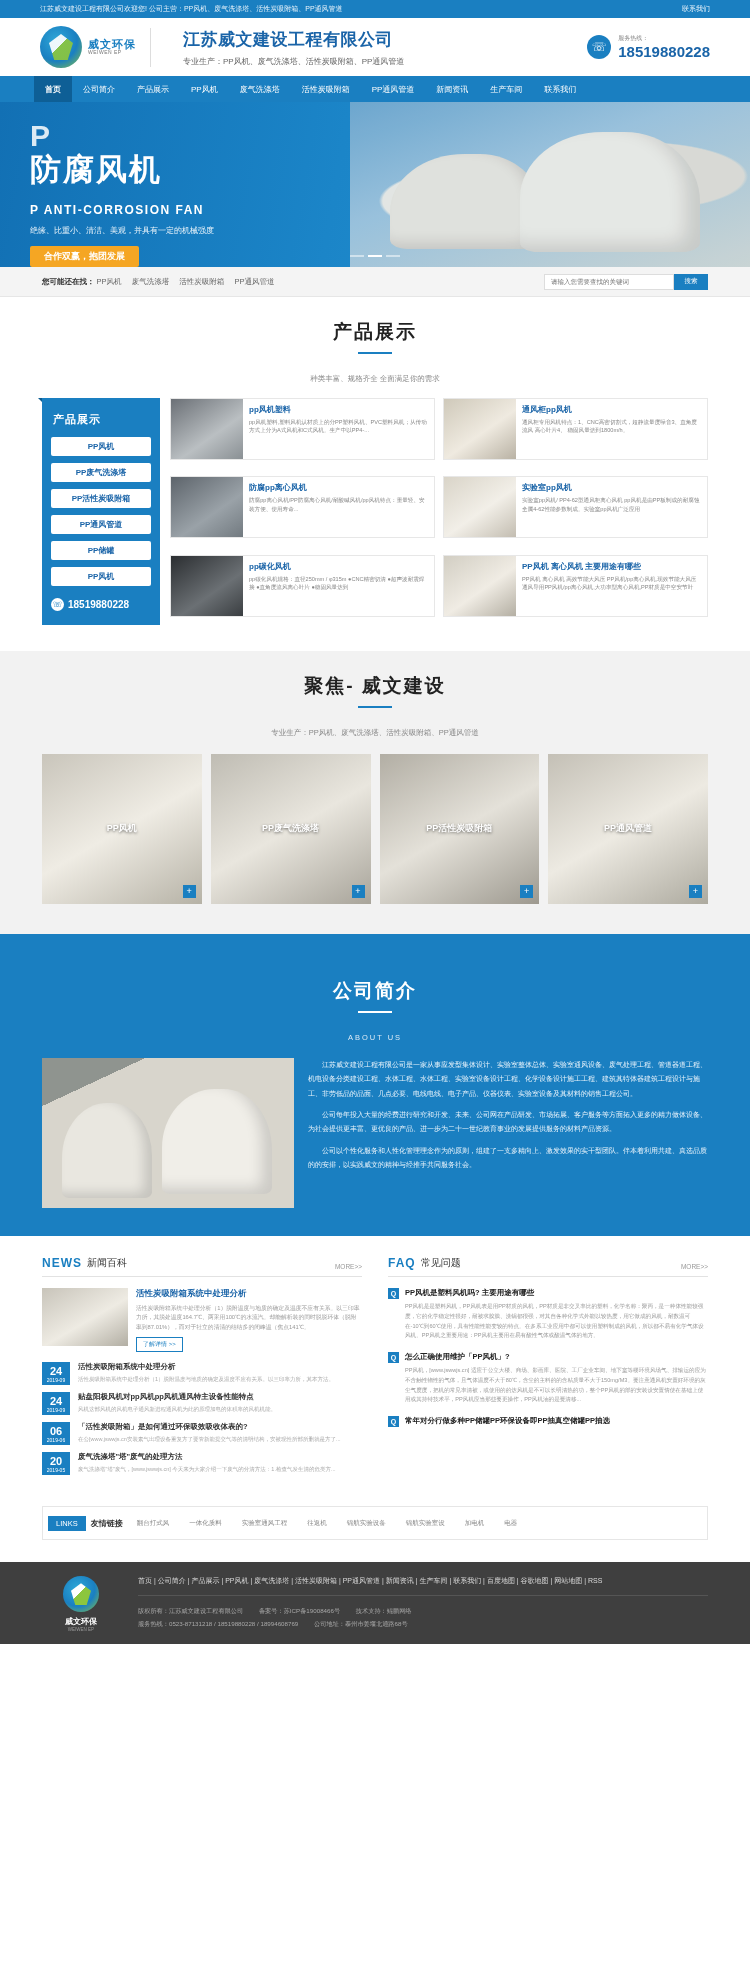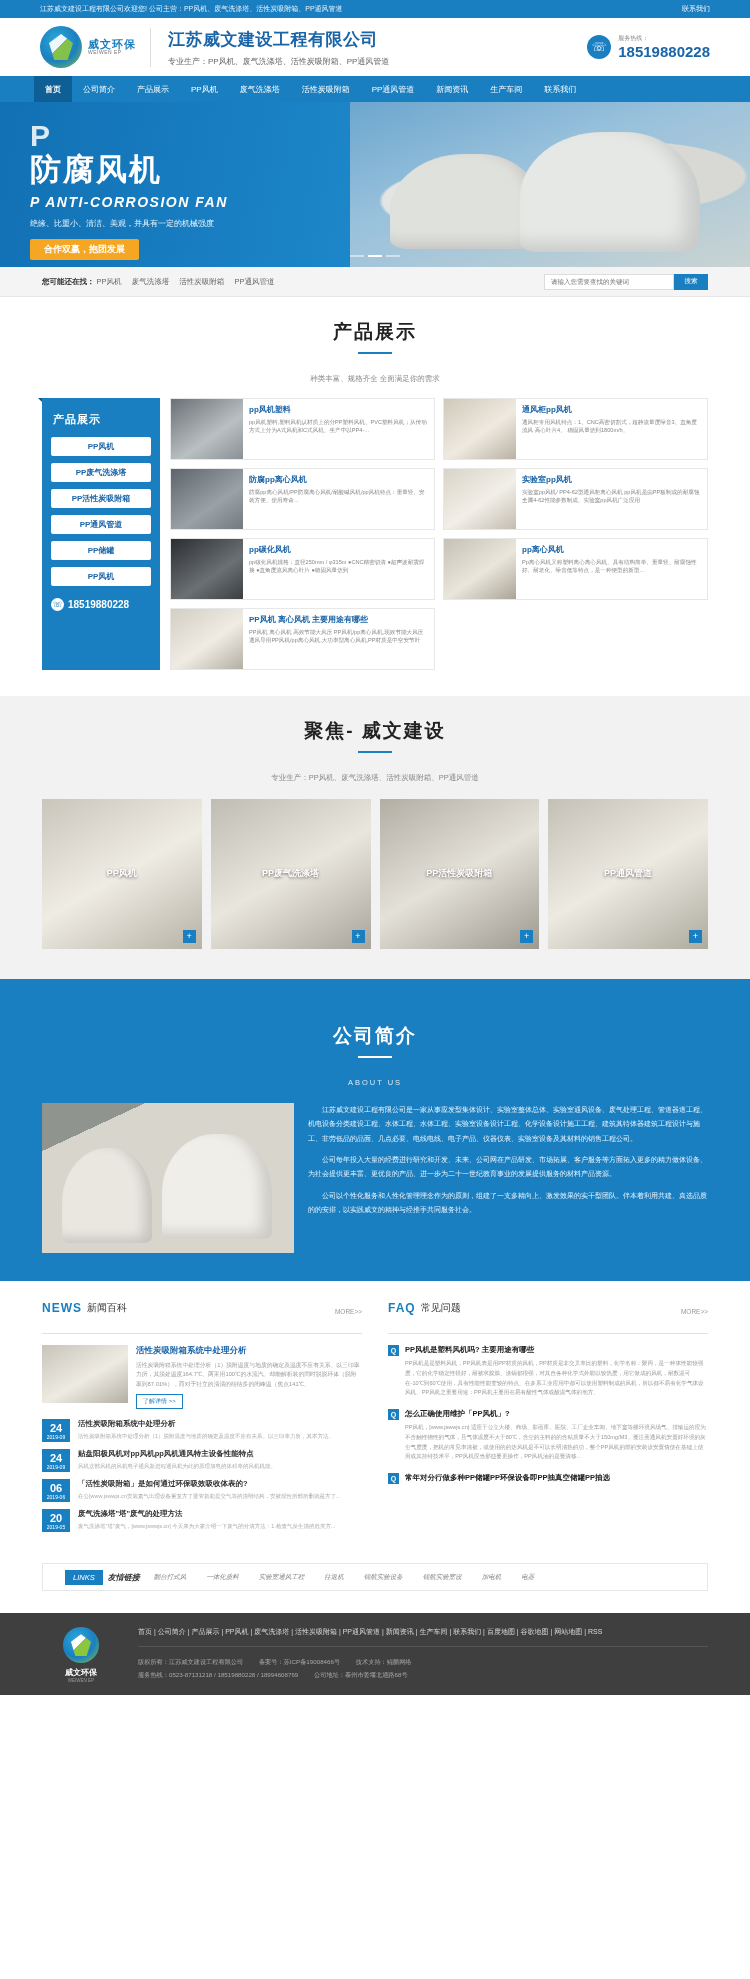--- a/index.html
+++ b/index.html
@@ -42,21 +42,21 @@
     content: "";
     position: absolute; left: 9px; top: 8px;
     width: 24px; height: 26px;
     background: linear-gradient(135deg,#ffffff 0 45%, #8cc63e 45% 100%);
     clip-path: polygon(50% 0, 100% 35%, 78% 100%, 22% 100%, 0 35%);
     opacity: .92;
   }
   .logo-text { margin-left: 6px; line-height: 1.1; }
   .logo-text .cn { font-size: 11px; font-weight: bold; color: #1a7fc1; letter-spacing: 1px; }
   .logo-text .en { font-size: 5px; color: #777; letter-spacing: .5px; }
-  .header-title { margin-left: 14px; border-left: 1px solid #ddd; padding-left: 17px; }
+  .header-title { margin-left: 14px; border-left: 1px solid #ddd; padding-left: 32px; }
   .header-title .h1 { font-size: 17px; font-weight: bold; color: #1a64a8; letter-spacing: .5px;}
   .header-title .h2 { font-size: 8px; color: #666; margin-top: 5px; }
   .header-tel { margin-left: auto; display: flex; align-items: center; }
   .tel-ico {
     width: 24px; height: 24px; border-radius: 50%;
     background: #1a7fc1; color: #fff; display: flex; align-items: center;
     justify-content: center; font-size: 12px; margin-right: 7px;
   }
   .tel-txt .lbl { font-size: 6px; color: #888; }
   .tel-txt .num { font-size: 15px; font-weight: bold; color: #1a64a8; }
@@ -94,21 +94,21 @@
     box-shadow: inset -10px -6px 14px rgba(0,0,0,.12);
   }
   .banner .photo:after {
     content:""; position:absolute; left:170px; top:30px; width:180px; height:120px;
     background:#ecebe6; border-radius: 46% 42% 10% 10%/55% 58% 8% 8%;
     box-shadow: inset -14px -8px 18px rgba(0,0,0,.13);
   }
   .banner .txt { position: absolute; left: 30px; top: 20px; z-index: 3; color: #fff; }
   .b-p { font-size: 30px; font-weight: bold; color: #ffffff; opacity: .85; line-height: .9; }
   .b-cn { font-size: 31px; font-weight: bold; letter-spacing: 2px; }
-  .b-en { font-size: 14px; letter-spacing: 1.5px; margin-top: 3px; font-weight: bold; font-style: italic; }
+  .b-en { font-size: 12px; letter-spacing: 1.5px; margin-top: 12px; font-weight: bold; }
   .b-sub { font-size: 8px; margin-top: 8px; color: #eaf4fb; }
   .b-btn {
     margin-top: 10px; display: inline-block;
     background: #f5a623; color: #fff; font-size: 9px;
     padding: 4px 14px; border-radius: 2px; font-weight: bold;
   }
   .b-note { font-size: 6.5px; color: #dff0fb; margin-top: 10px; line-height: 1.7; }
   .banner .dots { position:absolute; bottom:8px; left:0; right:0; text-align:center; z-index:4;}
   .banner .dots i { display:inline-block; width:14px; height:2px; background:#fff; opacity:.5; margin:0 2px;}
   .banner .dots i.on { opacity:1; }
@@ -211,21 +211,21 @@
   .about-img:after {
     content:""; position:absolute; left:120px; bottom:14px; width:110px; height:105px;
     background:#f0eee8; border-radius: 48% 44% 8% 8%/56% 58% 6% 6%;
     box-shadow: inset -10px -6px 14px rgba(0,0,0,.15);
   }
   .about-txt p { font-size: 7px; line-height: 2.05; color: #eaf4fc; text-indent: 14px; margin-bottom: 7px; }
 
   
   .bottom { display: flex; padding: 20px 42px 24px; gap: 26px; }
   .col { flex: 1; min-width: 0; }
-  .col-hd { display: flex; align-items: flex-end; border-bottom: 1px solid #e2e2e2; padding-bottom: 18px; }
+  .col-hd { display: flex; align-items: flex-end; border-bottom: 1px solid #e2e2e2; padding-bottom: 6px; }
   .col-hd .t1 { font-size: 12px; color: #1a7fc1; font-weight: bold; letter-spacing: 1px; }
   .col-hd .t2 { font-size: 10px; color: #333; margin-left: 5px; }
   .col-hd .more { margin-left: auto; font-size: 6.5px; color: #999; }
 
   .news-top { display: flex; gap: 8px; margin-top: 11px; }
   .news-top .img {
     width: 86px; height: 58px; flex: 0 0 86px;
     background: linear-gradient(150deg,#c8c4ba,#eeebe3 55%,#b2aea3);
   }
   .news-top h4 { font-size: 8.5px; color: #1a64a8; font-weight: bold; margin-bottom: 4px; }
@@ -247,21 +247,21 @@
 
   .faq-item { display: flex; gap: 6px; margin-top: 11px; }
   .qmark {
     width: 11px; height: 11px; flex: 0 0 11px; background: #1a7fc1; color: #fff;
     font-size: 7px; text-align: center; line-height: 11px; font-weight: bold;
   }
   .faq-item h5 { font-size: 7.5px; color: #222; font-weight: bold; margin-bottom: 4px; }
   .faq-item p { font-size: 5.6px; color: #999; line-height: 1.75; }
 
   
-  .links { margin: 0 42px; border: 1px solid #e6e6e6; height: 28px; display: flex; align-items: center; padding: 0 22px; font-style: italic; }
+  .links { margin: 0 42px; border: 1px solid #e6e6e6; height: 34px; display: flex; align-items: center; padding: 0 5px; }
   .links .tagbox { background: #1a7fc1; color: #fff; font-size: 7.5px; padding: 3px 8px; margin-right: 5px; }
   .links .lbl { font-size: 8px; color: #333; font-weight: bold; margin-right: 14px; }
   .links a { font-size: 6.5px; color: #888; text-decoration: none; margin-right: 20px; }
 
   
   .footer { background: #3f3f3f; color: #cfcfcf; margin-top: 22px; padding: 14px 42px 12px; display: flex; }
   .f-logo { width: 78px; flex: 0 0 78px; text-align: center; }
   .f-logo .mark {
     width: 36px; height: 36px; margin: 0 auto; border-radius: 50%;
     background: radial-gradient(circle at 40% 35%, #2ea8d8 0%, #1a7fc1 55%, #8cc63e 100%);
@@ -403,27 +403,20 @@
         <div class="info">
             <h4>实验室pp风机</h4>
             <p>实验室pp风机/ PP4-62型通风柜离心风机 pp风机是由PP板制成的耐腐蚀全属4-62性能参数制成。实验室pp风机广泛应用</p>
           </div>
       </div>
       <div class="pcard">
         <div class="thumb th5"></div>
         <div class="info">
             <h4>pp碳化风机</h4>
             <p>pp碳化风机规格：直径250mm / φ315m ●CNC精密切清 ●超声波耐震焊接 ●直角度流风离心叶片 ●稳固风量达到</p>
-          </div>
-      </div>
-      <div class="pcard">
-        <div class="thumb th6"></div>
-        <div class="info">
-            <h4>pp离心风机</h4>
-            <p>Pp离心风机又称塑料离心离心风机。具有结构简单、重量轻、耐腐蚀性好、耐老化、噪音低等特点，是一种便型的新型...</p>
           </div>
       </div>
       <div class="pcard">
         <div class="thumb th8"></div>
         <div class="info">
             <h4>PP风机 离心风机 主要用途有哪些</h4>
             <p>PP风机 离心风机 高效节能大风压 PP风机/pp离心风机,现效节能大风压通风导用PP风机/pp离心风机,大功率型离心风机,PP材质是中空安节叶</p>
           </div>
       </div>
     </div>

